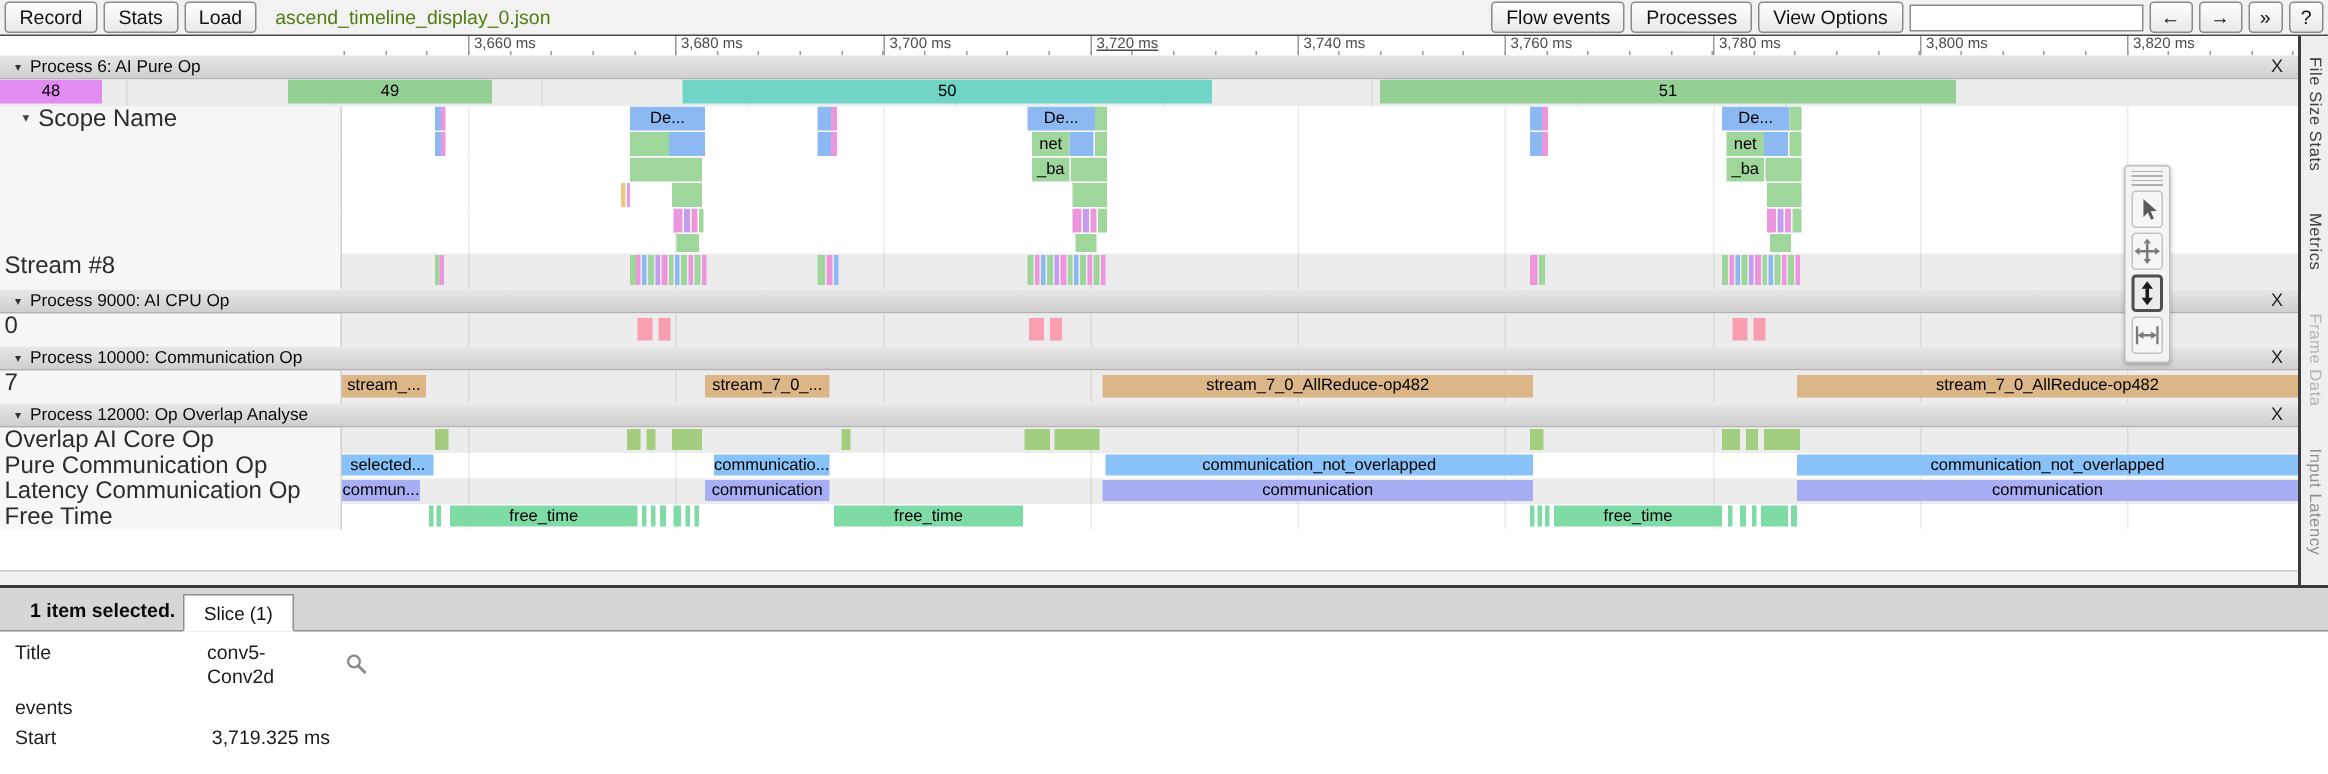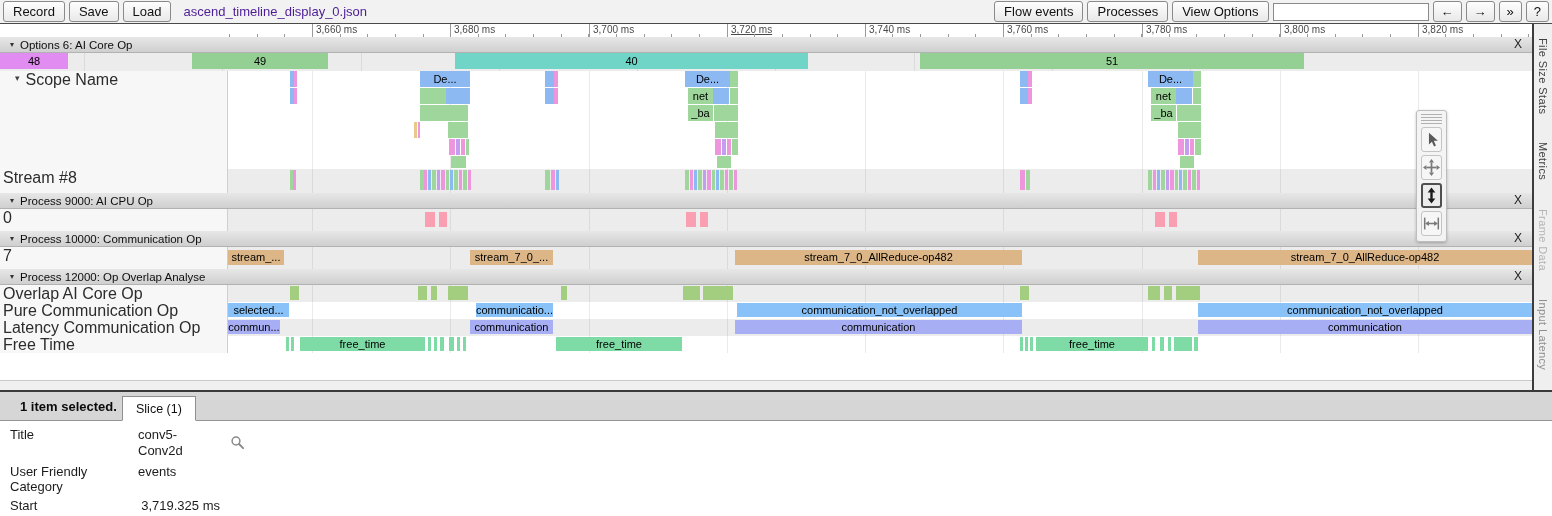--- a/index.html
+++ b/index.html
@@ -3,21 +3,21 @@
 <meta charset="utf-8">
 <style>
   html,body{margin:0;padding:0;}
   body{width:1552px;height:516px;overflow:hidden;font-family:"Liberation Sans","DejaVu Sans",sans-serif;background:#fff;}
   .app{position:relative;width:1552px;height:516px;}
 
   
   .toolbar{height:23px;background:#f2f2f2;border-bottom:1px solid #4a4a4a;display:flex;align-items:center;padding:0 3px;gap:4px;}
   .tbtn{height:19px;padding:0 9px;font-size:13px;color:#111;background:linear-gradient(#fefefe,#e9e9e9);border:1px solid #8a8a8a;border-radius:3px;display:flex;align-items:center;cursor:default;}
   .tbtn.sm{padding:0 7px;}
-  .filename{font-size:13px;color:#4c1d95;margin-left:8px;}
+  .filename{font-size:13px;color:#4d7c0f;margin-left:8px;}
   .spacer{flex:1;}
   .search{width:148px;height:16px;border:1px solid #8a8a8a;background:#fff;font-size:12px;padding:0 3px;}
 
   
   .main{display:flex;height:366px;background:#fff;}
   .content{flex:0 0 1532px;width:1532px;border-right:2px solid #3c3c3c;}
   .ruler{height:13px;position:relative;background:#fff;overflow:hidden;}
   .ruler-label{position:absolute;top:0;height:13px;line-height:12px;font-size:10px;color:#4a4a4a;border-left:1px solid #9a9a9a;padding-left:3px;white-space:nowrap;}
   .tickm{position:absolute;bottom:0;width:1px;height:3px;background:#9a9a9a;}
 
@@ -61,21 +61,21 @@
   .bp-value.right{text-align:right;}
   .bp-icon{margin-left:10px;margin-top:8px;}
 </style>
 </head>
 <body>
 
 <div class="app">
 
   <div class="toolbar">
     <div class="tbtn">Record</div>
-    <div class="tbtn">Save</div>
+    <div class="tbtn">Stats</div>
     <div class="tbtn">Load</div>
     <span class="filename">ascend_timeline_display_0.json</span>
     <div class="spacer"></div>
     <div class="tbtn">Flow events</div>
     <div class="tbtn">Processes</div>
     <div class="tbtn">View Options</div>
     <input class="search" value="" style="">
     <div class="tbtn sm">←</div>
     <div class="tbtn sm">→</div>
     <div class="tbtn sm">»</div>
@@ -139,37 +139,37 @@
           <div class="tickm" style="left: 1389.96px;"></div>
           <div class="tickm" style="left: 1417.6px;"></div>
           <div class="tickm" style="left: 1445.24px;"></div>
           <div class="tickm" style="left: 1472.88px;"></div>
           <div class="tickm" style="left: 1500.52px;"></div>
           <div class="tickm" style="left: 1528.16px;"></div>
         </div>
       <div class="pane">
           <div class="sec-header">
             <span class="sec-tri">▾</span>
-            <span>Options 6: AI Core Op</span>
+            <span>Process 6: AI Pure Op</span>
             <span class="sec-close">X</span>
           </div>
           <div class="row" style="height: 18px;">
             <div class="track gray">
               <div class="gridline" style="left: 84px;"></div>
               <div class="gridline" style="left: 222px;"></div>
               <div class="gridline" style="left: 361px;"></div>
               <div class="gridline" style="left: 499px;"></div>
               <div class="gridline" style="left: 637px;"></div>
               <div class="gridline" style="left: 775px;"></div>
               <div class="gridline" style="left: 914px;"></div>
               <div class="gridline" style="left: 1052px;"></div>
               <div class="gridline" style="left: 1190px;"></div>
               <div class="bar" style="left: 0px; width: 68px; top: 0px; height: 16px; line-height: 16px; background: rgb(224, 140, 240);">48</div>
               <div class="bar" style="left: 192px; width: 136px; top: 0px; height: 16px; line-height: 16px; background: rgb(148, 208, 147);">49</div>
-              <div class="bar" style="left: 455px; width: 353px; top: 0px; height: 16px; line-height: 16px; background: rgb(112, 213, 198);">40</div>
+              <div class="bar" style="left: 455px; width: 353px; top: 0px; height: 16px; line-height: 16px; background: rgb(112, 213, 198);">50</div>
               <div class="bar" style="left: 920px; width: 384px; top: 0px; height: 16px; line-height: 16px; background: rgb(148, 208, 147);">51</div>
             </div>
           </div>
           <div class="row" style="height: 17px;">
             <div class="rlabel">
               <span class="tri">▾</span>
               <span>Scope Name</span>
             </div>
             <div class="track white">
               <div class="gridline" style="left: 84px;"></div>
@@ -595,21 +595,20 @@
         <div class="bp-row">
           <div class="bp-label">Title</div>
           <div class="bp-value">conv5-
 Conv2d</div>
           <span class="bp-icon"><svg width="15" height="15" viewBox="0 0 20 20">
               <circle cx="8" cy="8" r="5.2" fill="none" stroke="#8a8a8a" stroke-width="2"></circle>
               <line x1="12" y1="12" x2="17.5" y2="17.5" stroke="#8a8a8a" stroke-width="2.6" stroke-linecap="round"></line>
             </svg></span>
         </div>
         <div class="bp-row">
-          <div class="bp-label">User Friendly Category</div>
           <div class="bp-value">events</div>
         </div>
         <div class="bp-row">
           <div class="bp-label">Start</div>
           <div class="bp-value right">3,719.325 ms</div>
         </div>
       </div>
   </div>
 
 </div>

